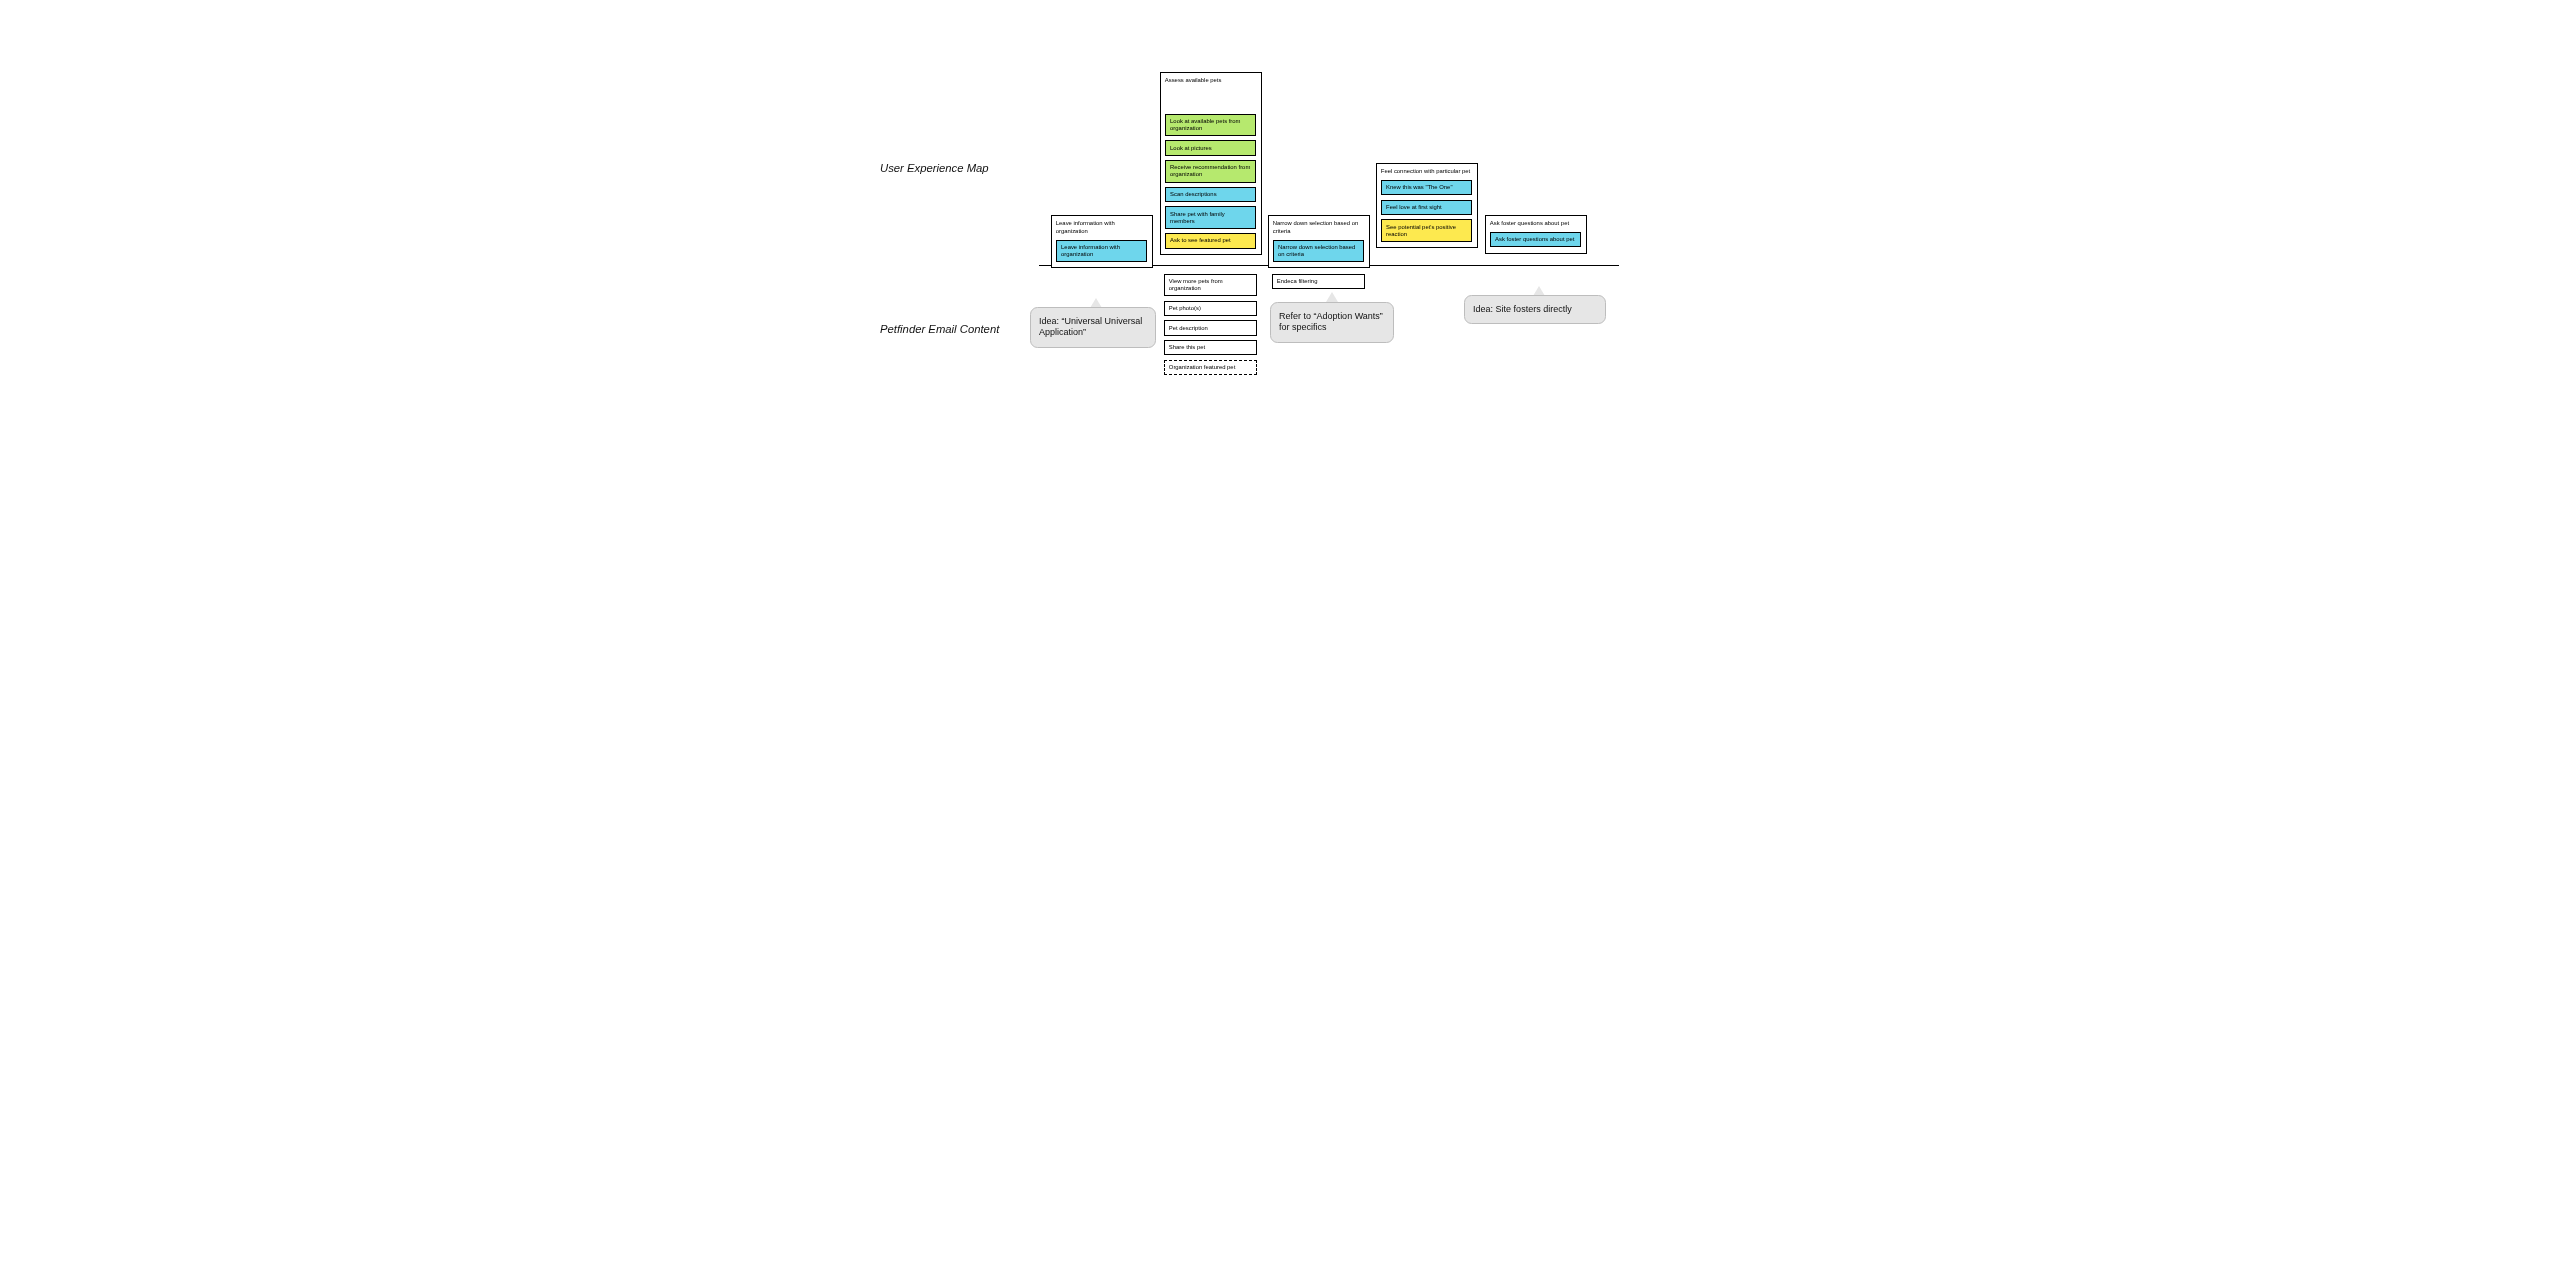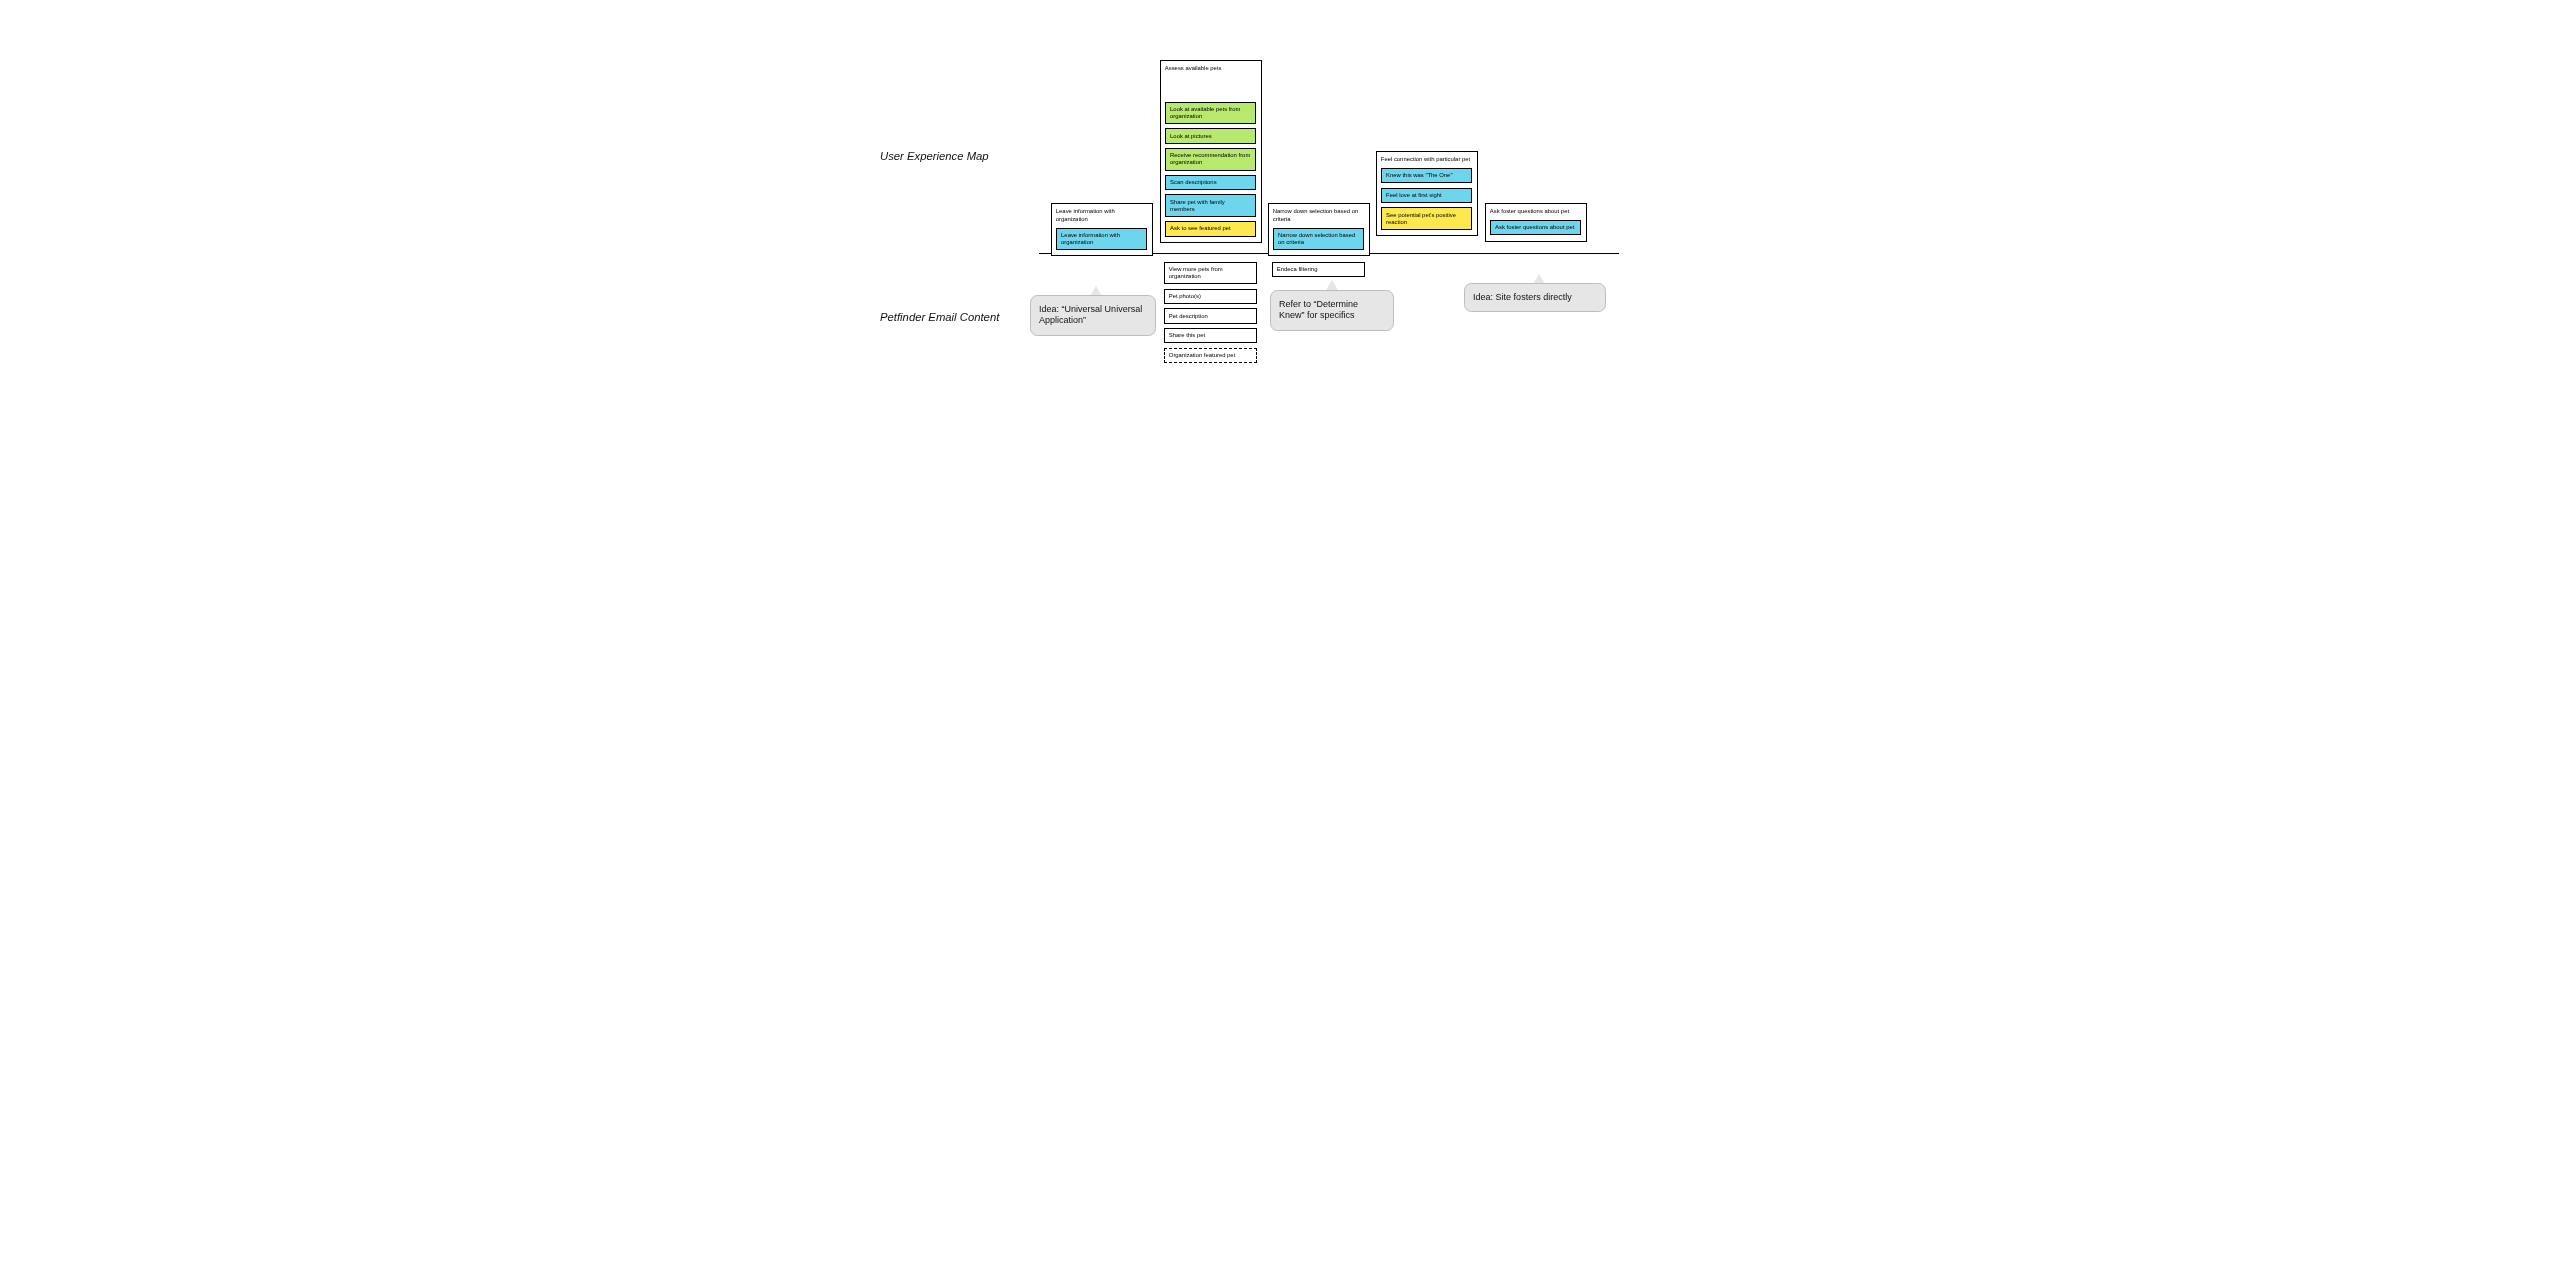--- a/index.html
+++ b/index.html
@@ -1,16 +1,16 @@
 <!DOCTYPE html>
 <html style="font-size:8.6px"><head>
 <meta charset="utf-8">
 <style>
   html,body{margin:0;padding:0;background:#fff;font-family:Arial,Helvetica,sans-serif;color:#000}
-  .canvas{position:relative;width:859px;height:429px;margin:0 auto}
+  .canvas{position:relative;width:859px;height:429px;margin:12px auto}
   .section-label{position:absolute;font-style:italic;font-size:11.3px;font-weight:400;color:#111}
   .lbl-ux{left:21.5px;top:150px}
   .lbl-sc{left:21.5px;top:311px}
   .axis{position:absolute;left:180px;top:253px;width:580px;height:0;border-top:1.6px solid #000}
 
   .group{position:absolute;border:0.5px solid #000;background:#fff;box-sizing:border-box;padding:4.3px 4.3px 5.4px 4.3px}
   .group .title{font-size:5.9px;line-height:7.5px;margin-bottom:4.3px}
   .group .spacer{height:20.4px}
 
   .card{box-sizing:border-box;border:0.5px solid #000;font-size:5.9px;line-height:7px;padding:3.2px 4.3px;margin-top:4.3px}
@@ -84,21 +84,21 @@
   </div>
 
   <div class="tail up" style="left:231px;top:286px">
       <span class="edge"></span>
     </div>
   <div class="bubble" style="left:171px;top:295px;width:107px">Idea: “Universal Universal Application”</div>
 
   <div class="tail up" style="left:467px;top:280px">
       <span class="edge"></span>
     </div>
-  <div class="bubble" style="left:411px;top:290px;width:105px">Refer to “Determine Knew” for specifics</div>
+  <div class="bubble" style="left:411px;top:290px;width:105px">Refer to “Adoption Wants” for specifics</div>
 
   <div class="tail up" style="left:674px;top:274px">
       <span class="edge"></span>
     </div>
   <div class="bubble" style="left:605px;top:283px;width:123px">Idea: Site fosters directly</div>
 
 </div>
 
 
 </body></html>

